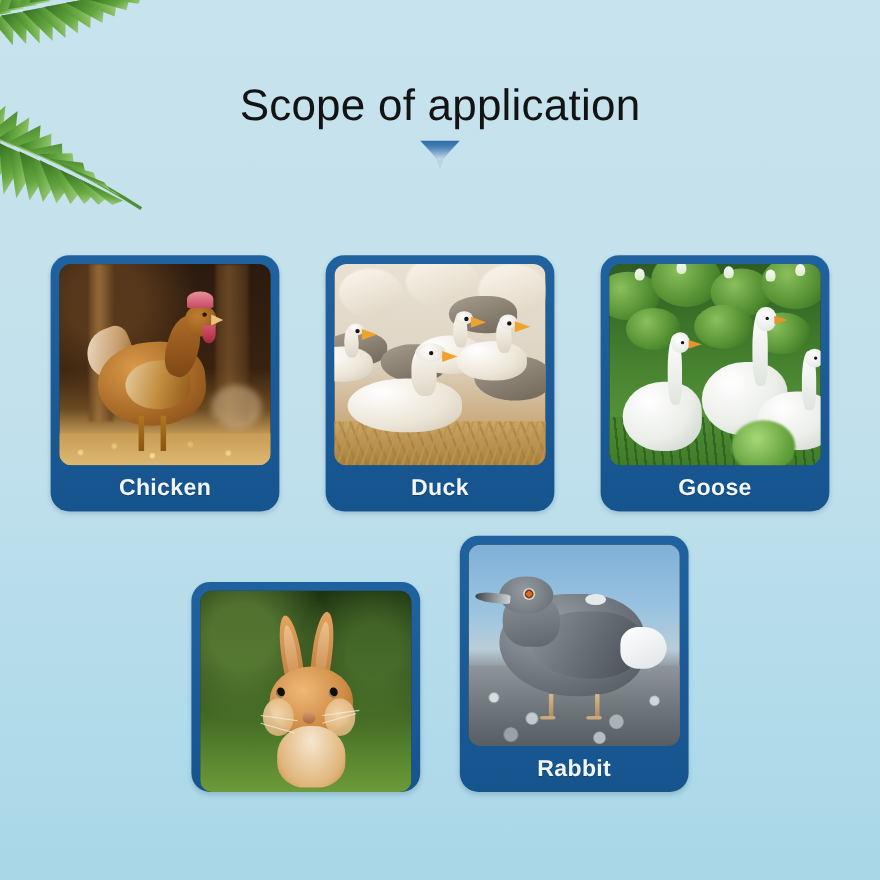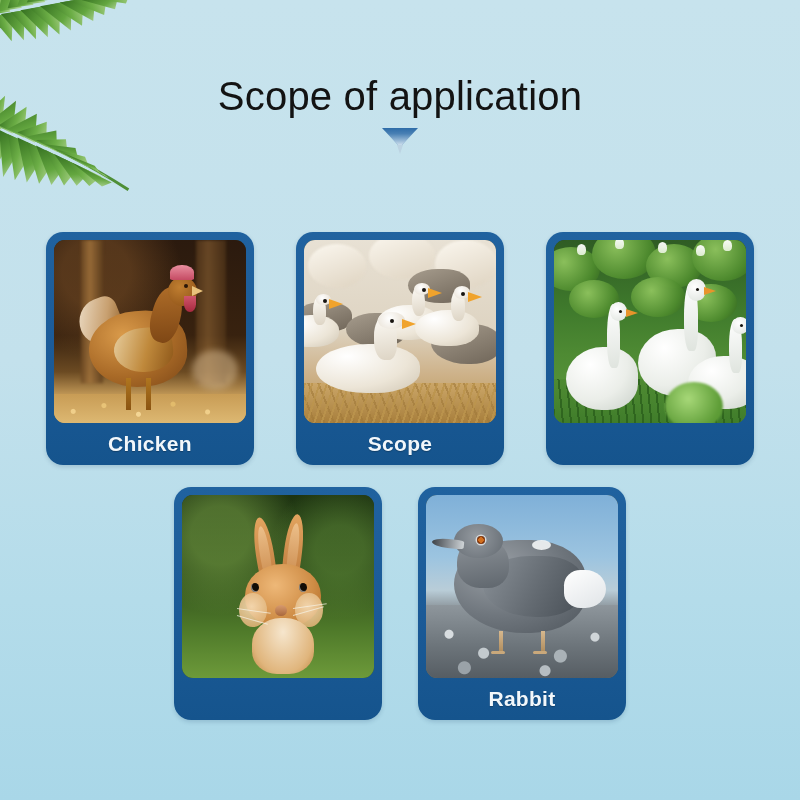--- a/index.html
+++ b/index.html
@@ -75,20 +75,21 @@
     border-left: 3px solid transparent;
     border-right: 3px solid transparent;
     border-top: 9px solid #bcd3e2;
   }
 
   
   .row {
     position: absolute;
     display: flex;
     justify-content: center;
+    align-items: flex-end;
   }
   .row-1 { left: 0; top: 232px; width: 800px; gap: 42px; }
   .row-2 { left: 0; top: 487px; width: 800px; gap: 36px; }
 
   .card {
     width: 208px;
     border-radius: 17px;
     background: linear-gradient(180deg, #20629f 0%, #1b5a97 55%, #15548d 100%);
     box-shadow: 0 2px 4px rgba(20,60,100,0.18);
     padding: 8px 8px 0 8px;
@@ -599,21 +600,21 @@
           </div>
           <div class="duck" style="left:58%;top:26%;width:64px;height:58px;">
             <span class="body"></span>
               <span class="neck"></span>
               <span class="head"></span>
             <span class="bill"></span>
               <span class="eye"></span>
           </div>
         </div>
       </div>
-      <div class="card-label">Scope</div>
+      <div class="card-label">Duck</div>
     </div>
 
     <div class="card">
       <div class="card-photo">
         <div class="scene ph-goose">
           <span class="lotus-leaf" style="left:-6%;top:4%;width:58px;height:44px;"></span>
           <span class="lotus-leaf" style="left:20%;top:-6%;width:64px;height:50px;"></span>
           <span class="lotus-leaf" style="left:48%;top:2%;width:56px;height:44px;"></span>
           <span class="lotus-leaf" style="left:72%;top:-4%;width:62px;height:48px;"></span>
           <span class="lotus-leaf" style="left:8%;top:22%;width:50px;height:38px;"></span>
@@ -641,20 +642,21 @@
           </div>
           <div class="goose" style="left:70%;top:44%;width:70px;height:88px;">
             <span class="gbody"></span>
               <span class="gneck"></span>
               <span class="ghead"></span>
             <span class="geye"></span>
           </div>
           <span class="leaf-fg"></span>
         </div>
       </div>
+      <div class="card-label">Goose</div>
     </div>
 
   </div>
 
   <div class="row row-2">
 
     <div class="card">
       <div class="card-photo">
         <div class="scene ph-rabbit">
           <div class="bun">

